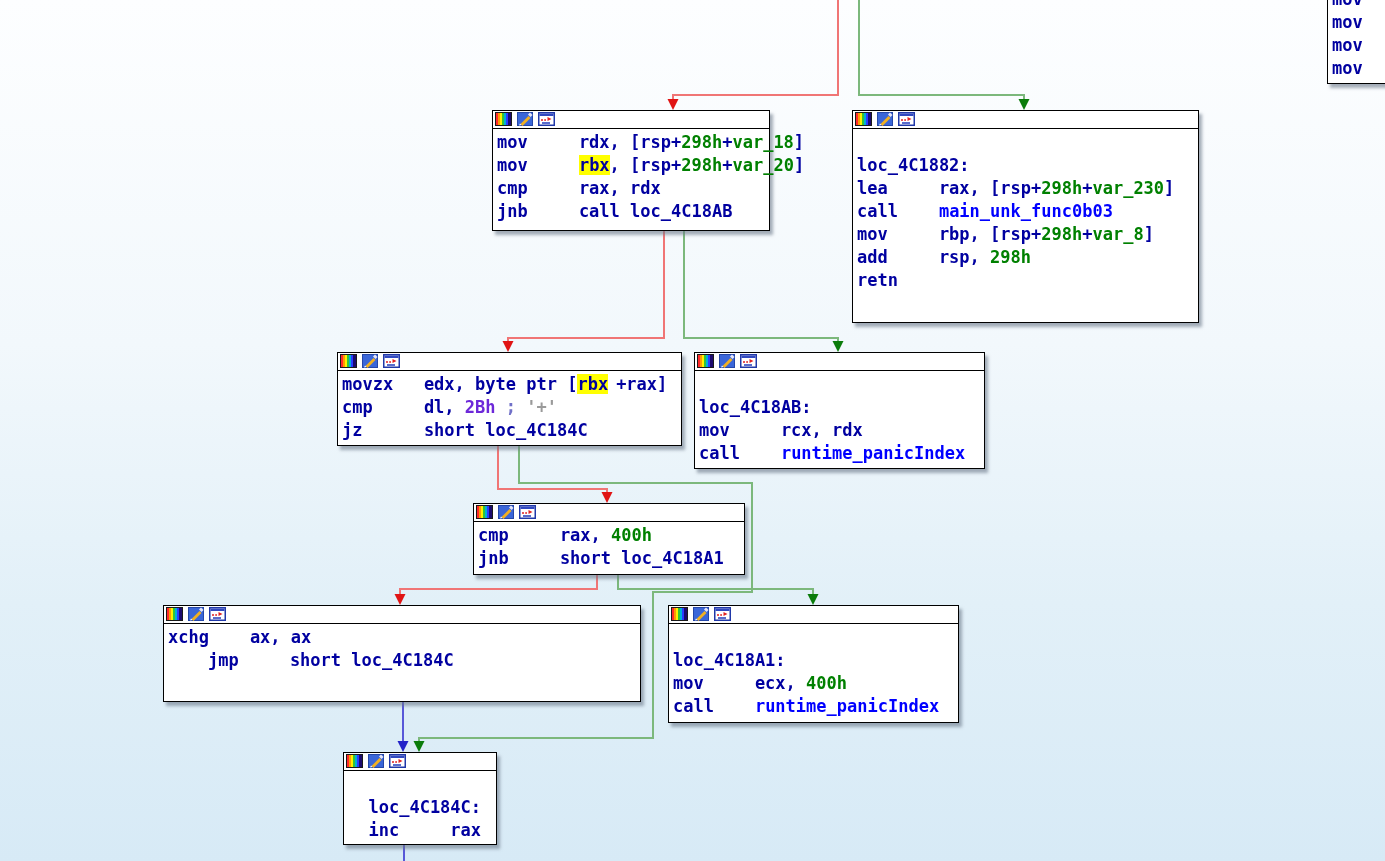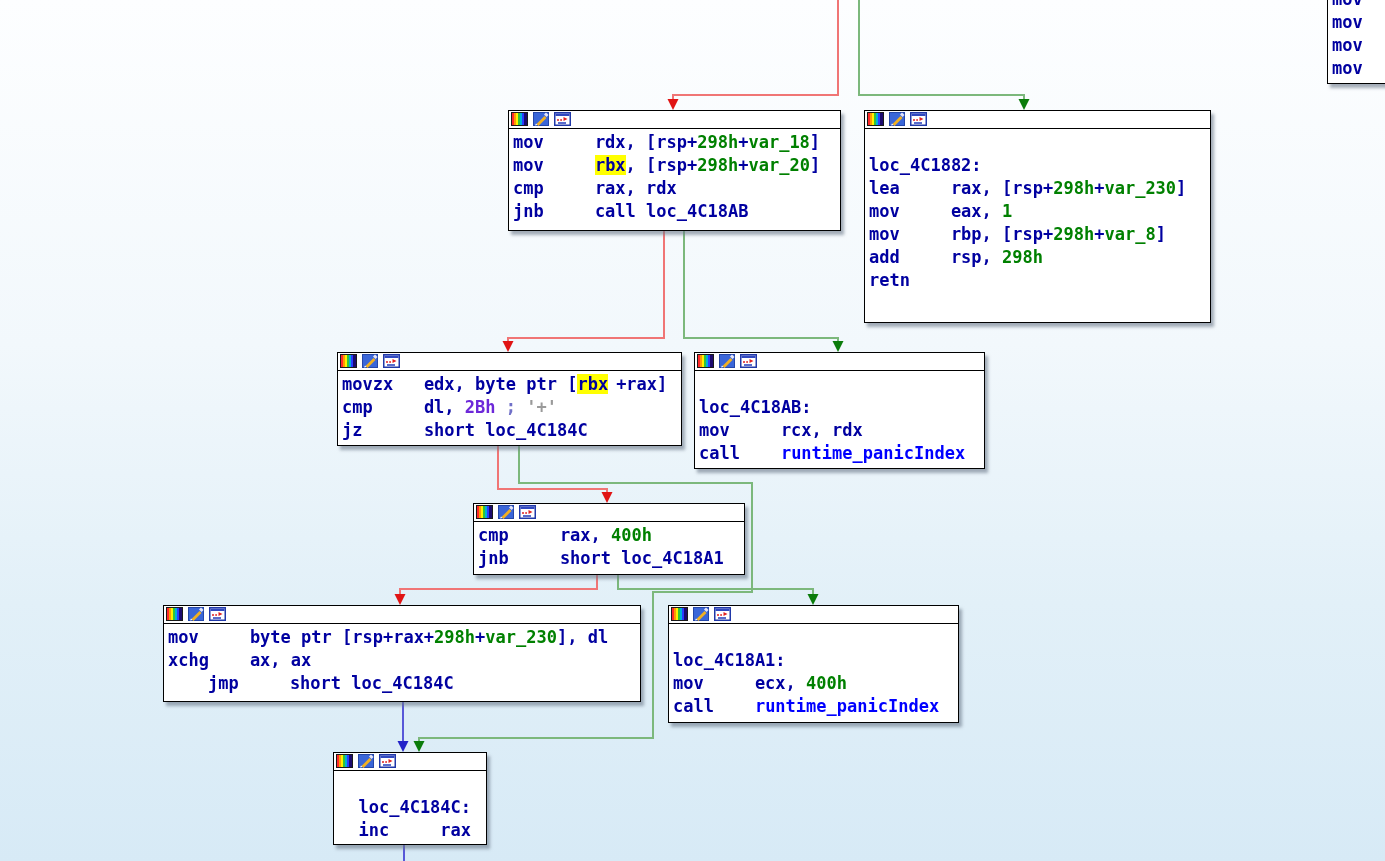--- a/index.html
+++ b/index.html
@@ -53,21 +53,21 @@
     </svg>
   <div id="nodes">
       <div class="node" style="left: 1327px; top: -15px; width: 62px; height: 99px;">
         <div class="nodebody">
           <div class="line"><span style="color: rgb(0, 0, 160);">mov</span></div>
           <div class="line"><span style="color: rgb(0, 0, 160);">mov</span></div>
           <div class="line"><span style="color: rgb(0, 0, 160);">mov</span></div>
           <div class="line"><span style="color: rgb(0, 0, 160);">mov</span></div>
         </div>
       </div>
-      <div class="node" style="left: 508px; top: 110px; width: 333px; height: 121px;">
+      <div class="node" style="left: 492px; top: 110px; width: 278px; height: 121px;">
         <div class="titlebar">
           <span class="iconwrap">
             <svg width="17" height="14" viewBox="0 0 17 14">
               <rect x="0" y="0" width="17" height="14" fill="#1a1a1a"></rect>
               <rect x="1" y="1" width="2" height="12" fill="#ff2a2a"></rect>
               <rect x="3" y="1" width="2" height="12" fill="#ff9a00"></rect>
               <rect x="5" y="1" width="2" height="12" fill="#fff200"></rect>
               <rect x="7" y="1" width="2" height="12" fill="#35c435"></rect>
               <rect x="9" y="1" width="2" height="12" fill="#00b0d8"></rect>
               <rect x="11" y="1" width="2" height="12" fill="#2a3cff"></rect>
@@ -93,21 +93,21 @@
             </svg>
           </span>
         </div>
         <div class="nodebody">
           <div class="line"><span style="color: rgb(0, 0, 160);">mov     rdx, [rsp+</span><span style="color: rgb(0, 128, 0);">298h</span><span style="color: rgb(0, 0, 160);">+</span><span style="color: rgb(0, 128, 0);">var_18</span><span style="color: rgb(0, 0, 160);">]</span></div>
           <div class="line"><span style="color: rgb(0, 0, 160);">mov     </span><span style="color: rgb(0, 0, 160); background: rgb(255, 255, 0);">rbx</span><span style="color: rgb(0, 0, 160);">, [rsp+</span><span style="color: rgb(0, 128, 0);">298h</span><span style="color: rgb(0, 0, 160);">+</span><span style="color: rgb(0, 128, 0);">var_20</span><span style="color: rgb(0, 0, 160);">]</span></div>
           <div class="line"><span style="color: rgb(0, 0, 160);">cmp     rax, rdx</span></div>
           <div class="line"><span style="color: rgb(0, 0, 160);">jnb     call loc_4C18AB</span></div>
         </div>
       </div>
-      <div class="node" style="left: 852px; top: 110px; width: 347px; height: 213px; margin-left: 12px;">
+      <div class="node" style="left: 852px; top: 110px; width: 347px; height: 213px;">
         <div class="titlebar">
           <span class="iconwrap">
             <svg width="17" height="14" viewBox="0 0 17 14">
               <rect x="0" y="0" width="17" height="14" fill="#1a1a1a"></rect>
               <rect x="1" y="1" width="2" height="12" fill="#ff2a2a"></rect>
               <rect x="3" y="1" width="2" height="12" fill="#ff9a00"></rect>
               <rect x="5" y="1" width="2" height="12" fill="#fff200"></rect>
               <rect x="7" y="1" width="2" height="12" fill="#35c435"></rect>
               <rect x="9" y="1" width="2" height="12" fill="#00b0d8"></rect>
               <rect x="11" y="1" width="2" height="12" fill="#2a3cff"></rect>
@@ -130,21 +130,21 @@
               <path d="M3 8 H8" stroke="#e02020" stroke-width="1.6" stroke-dasharray="2 1.2"></path>
               <path d="M13.5 7 L9.5 5 L9.5 9 Z" fill="#e02020"></path>
               <path d="M4 11 H12" stroke="#3048c0" stroke-width="1.6"></path>
             </svg>
           </span>
         </div>
         <div class="nodebody">
           <div class="line">&nbsp;</div>
           <div class="line"><span style="color: rgb(0, 0, 160);">loc_4C1882:</span></div>
           <div class="line"><span style="color: rgb(0, 0, 160);">lea     rax, [rsp+</span><span style="color: rgb(0, 128, 0);">298h</span><span style="color: rgb(0, 0, 160);">+</span><span style="color: rgb(0, 128, 0);">var_230</span><span style="color: rgb(0, 0, 160);">]</span></div>
-          <div class="line"><span style="color: rgb(0, 0, 160);">mov     eax, </span><span style="color: rgb(0, 128, 0);">1</span></div>
+          <div class="line"><span style="color: rgb(0, 0, 160);">call    </span><span style="color: rgb(0, 0, 255);">main_unk_func0b03</span></div>
           <div class="line"><span style="color: rgb(0, 0, 160);">mov     rbp, [rsp+</span><span style="color: rgb(0, 128, 0);">298h</span><span style="color: rgb(0, 0, 160);">+</span><span style="color: rgb(0, 128, 0);">var_8</span><span style="color: rgb(0, 0, 160);">]</span></div>
           <div class="line"><span style="color: rgb(0, 0, 160);">add     rsp, </span><span style="color: rgb(0, 128, 0);">298h</span></div>
           <div class="line"><span style="color: rgb(0, 0, 160);">retn</span></div>
         </div>
       </div>
       <div class="node" style="left: 337px; top: 352px; width: 345px; height: 94px;">
         <div class="titlebar">
           <span class="iconwrap">
             <svg width="17" height="14" viewBox="0 0 17 14">
               <rect x="0" y="0" width="17" height="14" fill="#1a1a1a"></rect>
@@ -287,21 +287,20 @@
             <svg width="17" height="14" viewBox="0 0 17 14">
               <rect x="0.75" y="0.75" width="15.5" height="12.5" fill="#ffffff" stroke="#2038a8" stroke-width="1.5"></rect>
               <rect x="1.5" y="1.5" width="14" height="2.5" fill="#3048c0"></rect>
               <path d="M3 8 H8" stroke="#e02020" stroke-width="1.6" stroke-dasharray="2 1.2"></path>
               <path d="M13.5 7 L9.5 5 L9.5 9 Z" fill="#e02020"></path>
               <path d="M4 11 H12" stroke="#3048c0" stroke-width="1.6"></path>
             </svg>
           </span>
         </div>
         <div class="nodebody">
-          <div class="line"><span style="color: rgb(0, 0, 160);">mov     byte ptr [rsp+rax+</span><span style="color: rgb(0, 128, 0);">298h</span><span style="color: rgb(0, 0, 160);">+</span><span style="color: rgb(0, 128, 0);">var_230</span><span style="color: rgb(0, 0, 160);">], dl</span></div>
           <div class="line"><span style="color: rgb(0, 0, 160);">xchg    ax, ax</span></div>
           <div class="line"><span style="color: rgb(0, 0, 160); margin-left: 40px;">jmp     short loc_4C184C</span></div>
         </div>
       </div>
       <div class="node" style="left: 668px; top: 605px; width: 291px; height: 118px;">
         <div class="titlebar">
           <span class="iconwrap">
             <svg width="17" height="14" viewBox="0 0 17 14">
               <rect x="0" y="0" width="17" height="14" fill="#1a1a1a"></rect>
               <rect x="1" y="1" width="2" height="12" fill="#ff2a2a"></rect>
@@ -332,21 +331,21 @@
             </svg>
           </span>
         </div>
         <div class="nodebody">
           <div class="line">&nbsp;</div>
           <div class="line"><span style="color: rgb(0, 0, 160);">loc_4C18A1:</span></div>
           <div class="line"><span style="color: rgb(0, 0, 160);">mov     ecx, </span><span style="color: rgb(0, 128, 0);">400h</span></div>
           <div class="line"><span style="color: rgb(0, 0, 160);">call    </span><span style="color: rgb(0, 0, 255);">runtime_panicIndex</span></div>
         </div>
       </div>
-      <div class="node" style="left: 333px; top: 752px; width: 154px; height: 93px;">
+      <div class="node" style="left: 343px; top: 752px; width: 154px; height: 93px;">
         <div class="titlebar">
           <span class="iconwrap">
             <svg width="17" height="14" viewBox="0 0 17 14">
               <rect x="0" y="0" width="17" height="14" fill="#1a1a1a"></rect>
               <rect x="1" y="1" width="2" height="12" fill="#ff2a2a"></rect>
               <rect x="3" y="1" width="2" height="12" fill="#ff9a00"></rect>
               <rect x="5" y="1" width="2" height="12" fill="#fff200"></rect>
               <rect x="7" y="1" width="2" height="12" fill="#35c435"></rect>
               <rect x="9" y="1" width="2" height="12" fill="#00b0d8"></rect>
               <rect x="11" y="1" width="2" height="12" fill="#2a3cff"></rect>

